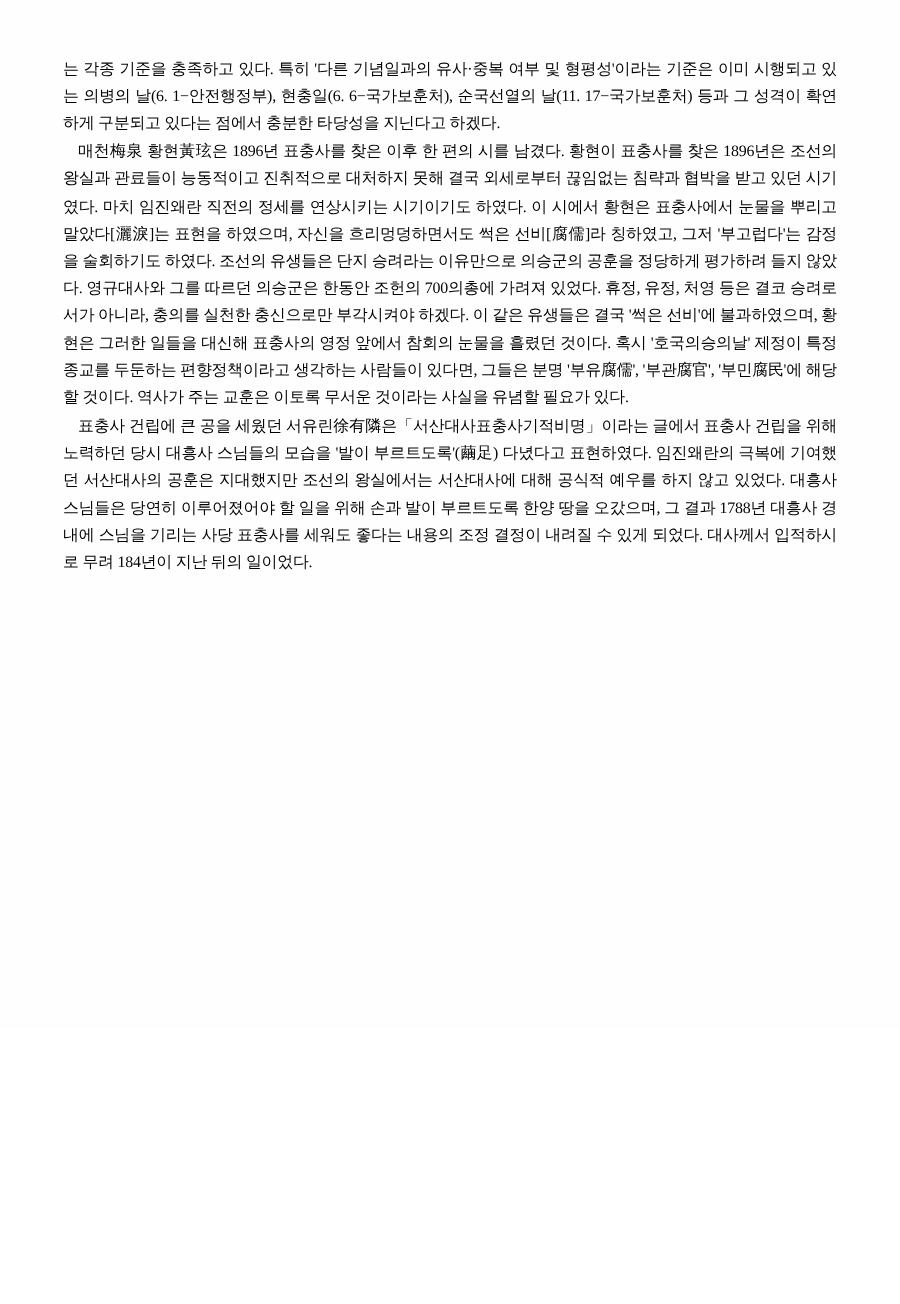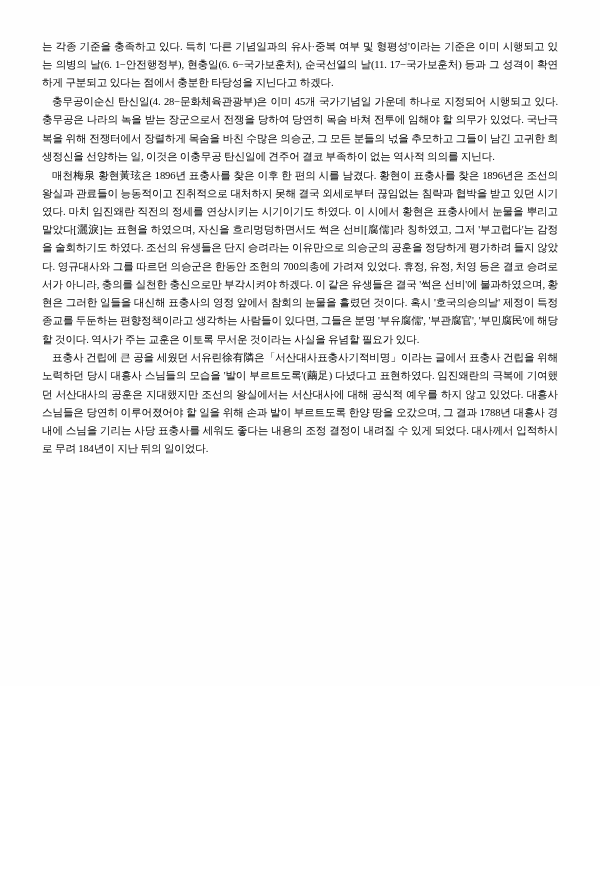--- a/index.html
+++ b/index.html
@@ -37,17 +37,16 @@
   .para.first {
     text-indent: 0;
   }
 </style>
 </head>
 <body>
 
 <div class="page">
   <div class="body-text">
     <p class="para first">는 각종 기준을 충족하고 있다. 특히 '다른 기념일과의 유사·중복 여부 및 형평성'이라는 기준은 이미 시행되고 있는 의병의 날(6. 1−안전행정부), 현충일(6. 6−국가보훈처), 순국선열의 날(11. 17−국가보훈처) 등과 그 성격이 확연하게 구분되고 있다는 점에서 충분한 타당성을 지닌다고 하겠다.</p>
-    <p class="para">충무공이순신 탄신일(4. 28−문화체육관광부)은 이미 45개 국가기념일 가운데 하나로 지정되어 시행되고 있다. 충무공은 나라의 녹을 받는 장군으로서 전쟁을 당하여 당연히 목숨 바쳐 전투에 임해야 할 의무가 있었다. 국난극복을 위해 전쟁터에서 장렬하게 목숨을 바친 수많은 의승군, 그 모든 분들의 넋을 추모하고 그들이 남긴 고귀한 희생정신을 선양하는 일, 이것은 이충무공 탄신일에 견주어 결코 부족하이 없는 역사적 의의를 지닌다.</p>
     <p class="para">매천梅泉 황현黃玹은 1896년 표충사를 찾은 이후 한 편의 시를 남겼다. 황현이 표충사를 찾은 1896년은 조선의 왕실과 관료들이 능동적이고 진취적으로 대처하지 못해 결국 외세로부터 끊임없는 침략과 협박을 받고 있던 시기였다. 마치 임진왜란 직전의 정세를 연상시키는 시기이기도 하였다. 이 시에서 황현은 표충사에서 눈물을 뿌리고 말았다[灑淚]는 표현을 하였으며, 자신을 흐리멍덩하면서도 썩은 선비[腐儒]라 칭하였고, 그저 '부고럽다'는 감정을 술회하기도 하였다. 조선의 유생들은 단지 승려라는 이유만으로 의승군의 공훈을 정당하게 평가하려 들지 않았다. 영규대사와 그를 따르던 의승군은 한동안 조헌의 700의총에 가려져 있었다. 휴정, 유정, 처영 등은 결코 승려로서가 아니라, 충의를 실천한 충신으로만 부각시켜야 하겠다. 이 같은 유생들은 결국 '썩은 선비'에 불과하였으며, 황현은 그러한 일들을 대신해 표충사의 영정 앞에서 참회의 눈물을 흘렸던 것이다. 혹시 '호국의승의날' 제정이 특정 종교를 두둔하는 편향정책이라고 생각하는 사람들이 있다면, 그들은 분명 '부유腐儒', '부관腐官', '부민腐民'에 해당할 것이다. 역사가 주는 교훈은 이토록 무서운 것이라는 사실을 유념할 필요가 있다.</p>
     <p class="para">표충사 건립에 큰 공을 세웠던 서유린徐有隣은「서산대사표충사기적비명」이라는 글에서 표충사 건립을 위해 노력하던 당시 대흥사 스님들의 모습을 '발이 부르트도록'(繭足) 다녔다고 표현하였다. 임진왜란의 극복에 기여했던 서산대사의 공훈은 지대했지만 조선의 왕실에서는 서산대사에 대해 공식적 예우를 하지 않고 있었다. 대흥사 스님들은 당연히 이루어졌어야 할 일을 위해 손과 발이 부르트도록 한양 땅을 오갔으며, 그 결과 1788년 대흥사 경내에 스님을 기리는 사당 표충사를 세워도 좋다는 내용의 조정 결정이 내려질 수 있게 되었다. 대사께서 입적하시로 무려 184년이 지난 뒤의 일이었다.</p>
   </div>
 </div>
 
 </body></html>

